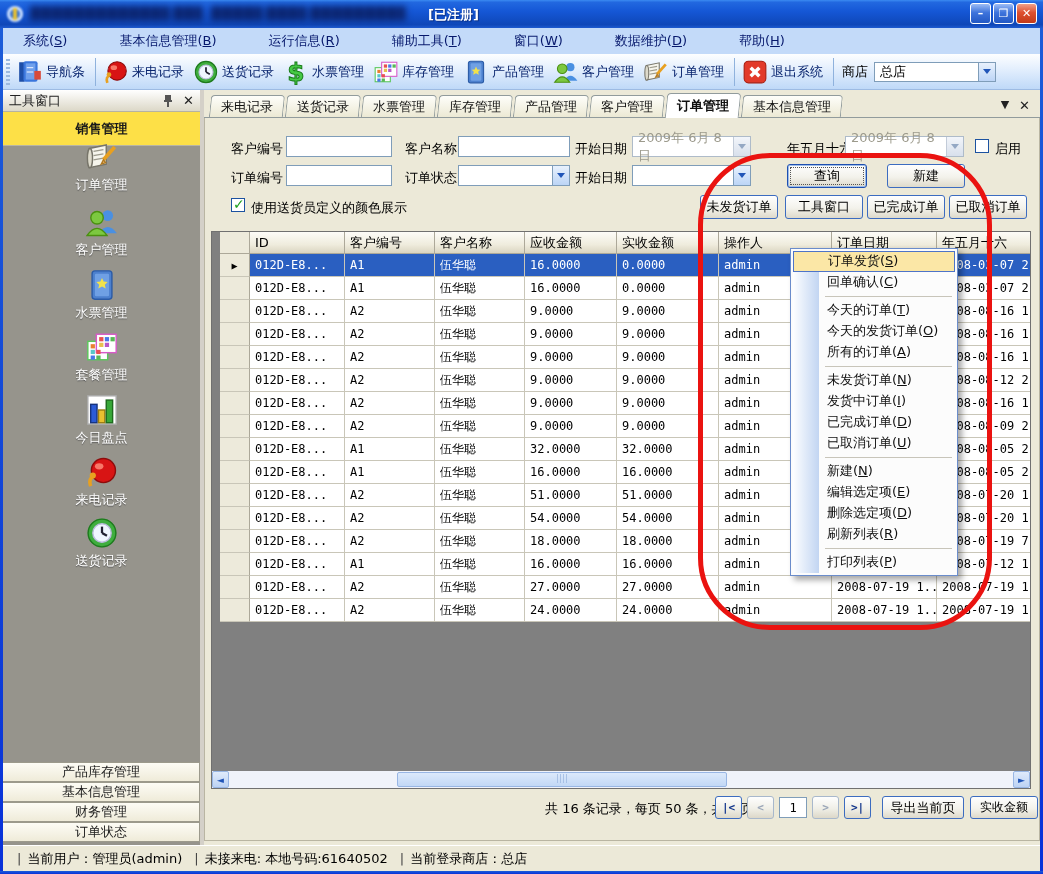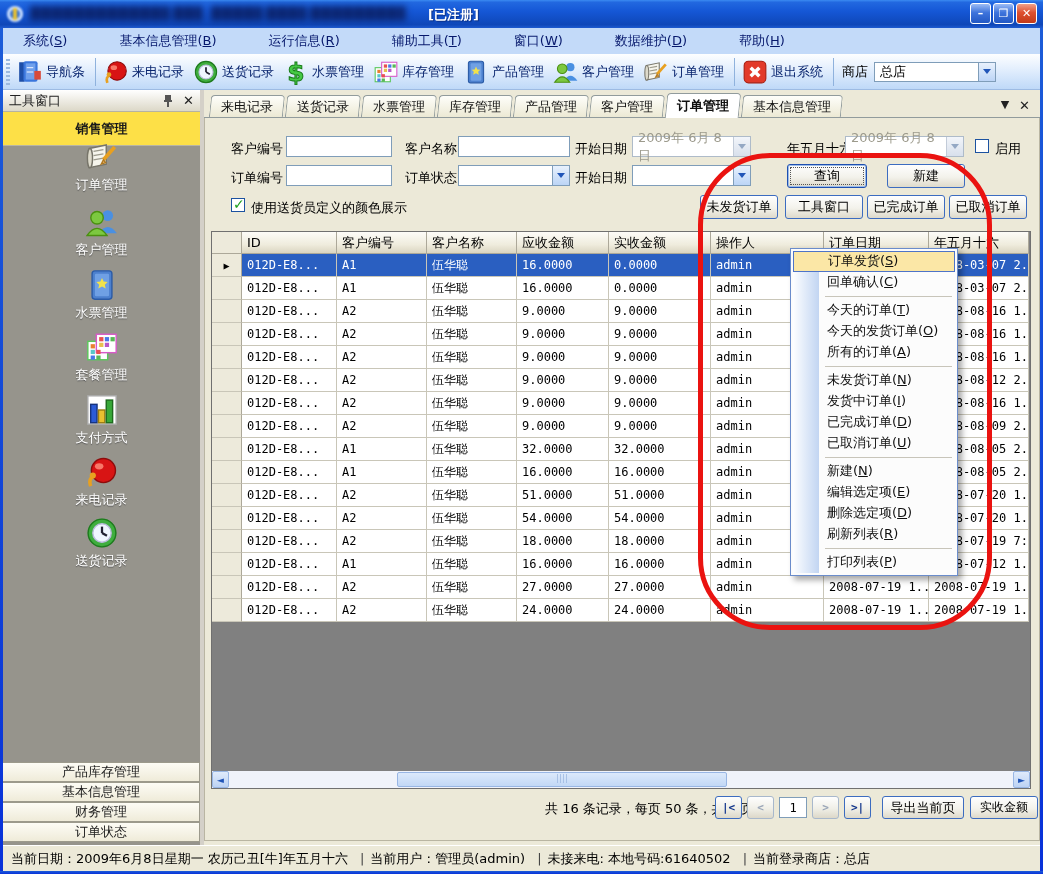--- a/index.html
+++ b/index.html
@@ -78,21 +78,21 @@
   .datebox .combo-arrow i { border-top-color:#94A8C4; }
   .xpbtn { position:absolute; height:24px; border:1px solid #3C6CC0; border-radius:3px;
      background:linear-gradient(#FEFEFE,#F3F2EB 55%,#DEDACB); display:flex; align-items:center; justify-content:center;
      color:#000; cursor:pointer; }
   .xpbtn.focus { outline:1px dotted #555; outline-offset:-4px; border-color:#1E4FB0; box-shadow:0 0 0 1px #9CBCE8 inset; }
   .checkbox { position:absolute; width:14px; height:14px; background:#fff; border:1px solid #1C52A0; }
   .checkbox.checked::after { content:"✓"; position:absolute; left:1px; top:-3px; color:#21A121; font-weight:bold; font-size:14px; }
 
   
   .grid { left:211px; top:231px; width:820px; height:558px; background:#808080; border:1px solid #707070; overflow:hidden; }
-  .grow { display:flex; position:absolute; left:0; }
+  .grow { display:flex; position:absolute; left:8px; }
   .gcell { border-right:1px solid #C9C6B8; border-bottom:1px solid #C9C6B8; background:#fff;
      padding:0 5px; display:flex; align-items:center; overflow:hidden; white-space:nowrap;
      font:12px "DejaVu Sans Mono","DejaVu Sans",monospace; }
   .ghead .gcell { background:linear-gradient(#FDFCF8,#EFECDD 60%,#DAD5C1);
      border-right:1px solid #ACA899; border-bottom:1px solid #ACA899; font:13px "DejaVu Sans","Liberation Sans",sans-serif; }
   .gsel { background:#EDEADB !important; border-right:1px solid #ACA899; justify-content:center; }
   .grow.selected .gcell { background:#2A5FC1; color:#fff; }
   .grow.selected .gcell.gsel { background:#EDEADB !important; color:#000; }
 
   
@@ -363,21 +363,21 @@
         </div>
         <div class="sb-item" style="top: 303px;">
           <span class="icon">
             <svg viewBox="0 0 24 24" width="34" height="34">
               <rect x="2" y="2" width="20" height="20" fill="#fff" stroke="#AAA"></rect>
               <rect x="4" y="8" width="4.5" height="13" fill="#2B5BD6" stroke="#16337E"></rect>
               <rect x="9.5" y="12" width="4.5" height="9" fill="#E8C030" stroke="#9A7C10"></rect>
               <rect x="15" y="5" width="4.5" height="16" fill="#38A838" stroke="#1E6A1E"></rect>
             </svg>
           </span>
-          <div class="lbl">支付方式</div>
+          <div class="lbl">今日盘点</div>
         </div>
         <div class="sb-item" style="top: 365px;">
           <span class="icon">
             <svg viewBox="0 0 24 24" width="34" height="34">
               <path d="M7 15 q-5 1 -3 7" stroke="#E8A020" stroke-width="2.5" fill="none"></path>
               <circle cx="13" cy="11" r="8.5" fill="#D81414"></circle>
               <circle cx="13" cy="11" r="8.5" fill="none" stroke="#8E0C0C"></circle>
               <ellipse cx="10" cy="8" rx="3" ry="2.2" fill="#F87868"></ellipse>
               <circle cx="5.5" cy="14.5" r="2.2" fill="#E8A020"></circle>
             </svg>
@@ -710,21 +710,20 @@
       <div class="msep"></div>
       <div class="mi"><span>新建(<u>N</u>)</span></div>
       <div class="mi"><span>编辑选定项(<u>E</u>)</span></div>
       <div class="mi"><span>删除选定项(<u>D</u>)</span></div>
       <div class="mi"><span>刷新列表(<u>R</u>)</span></div>
       <div class="msep"></div>
       <div class="mi"><span>打印列表(<u>P</u>)</span></div>
     </div>
 
   <div class="abs statusbar" id="statusbar">
-      <span class="seg">当前日期：2009年6月8日星期一 农历己丑[牛]年五月十六</span>
       <span class="bar">|</span>
       <span class="seg">当前用户：管理员(admin)</span>
       <span class="bar">|</span>
       <span class="seg">未接来电: 本地号码:61640502</span>
       <span class="bar">|</span>
       <span class="seg">当前登录商店：总店</span>
     </div>
 
   <div class="abs annotation"></div>
 

